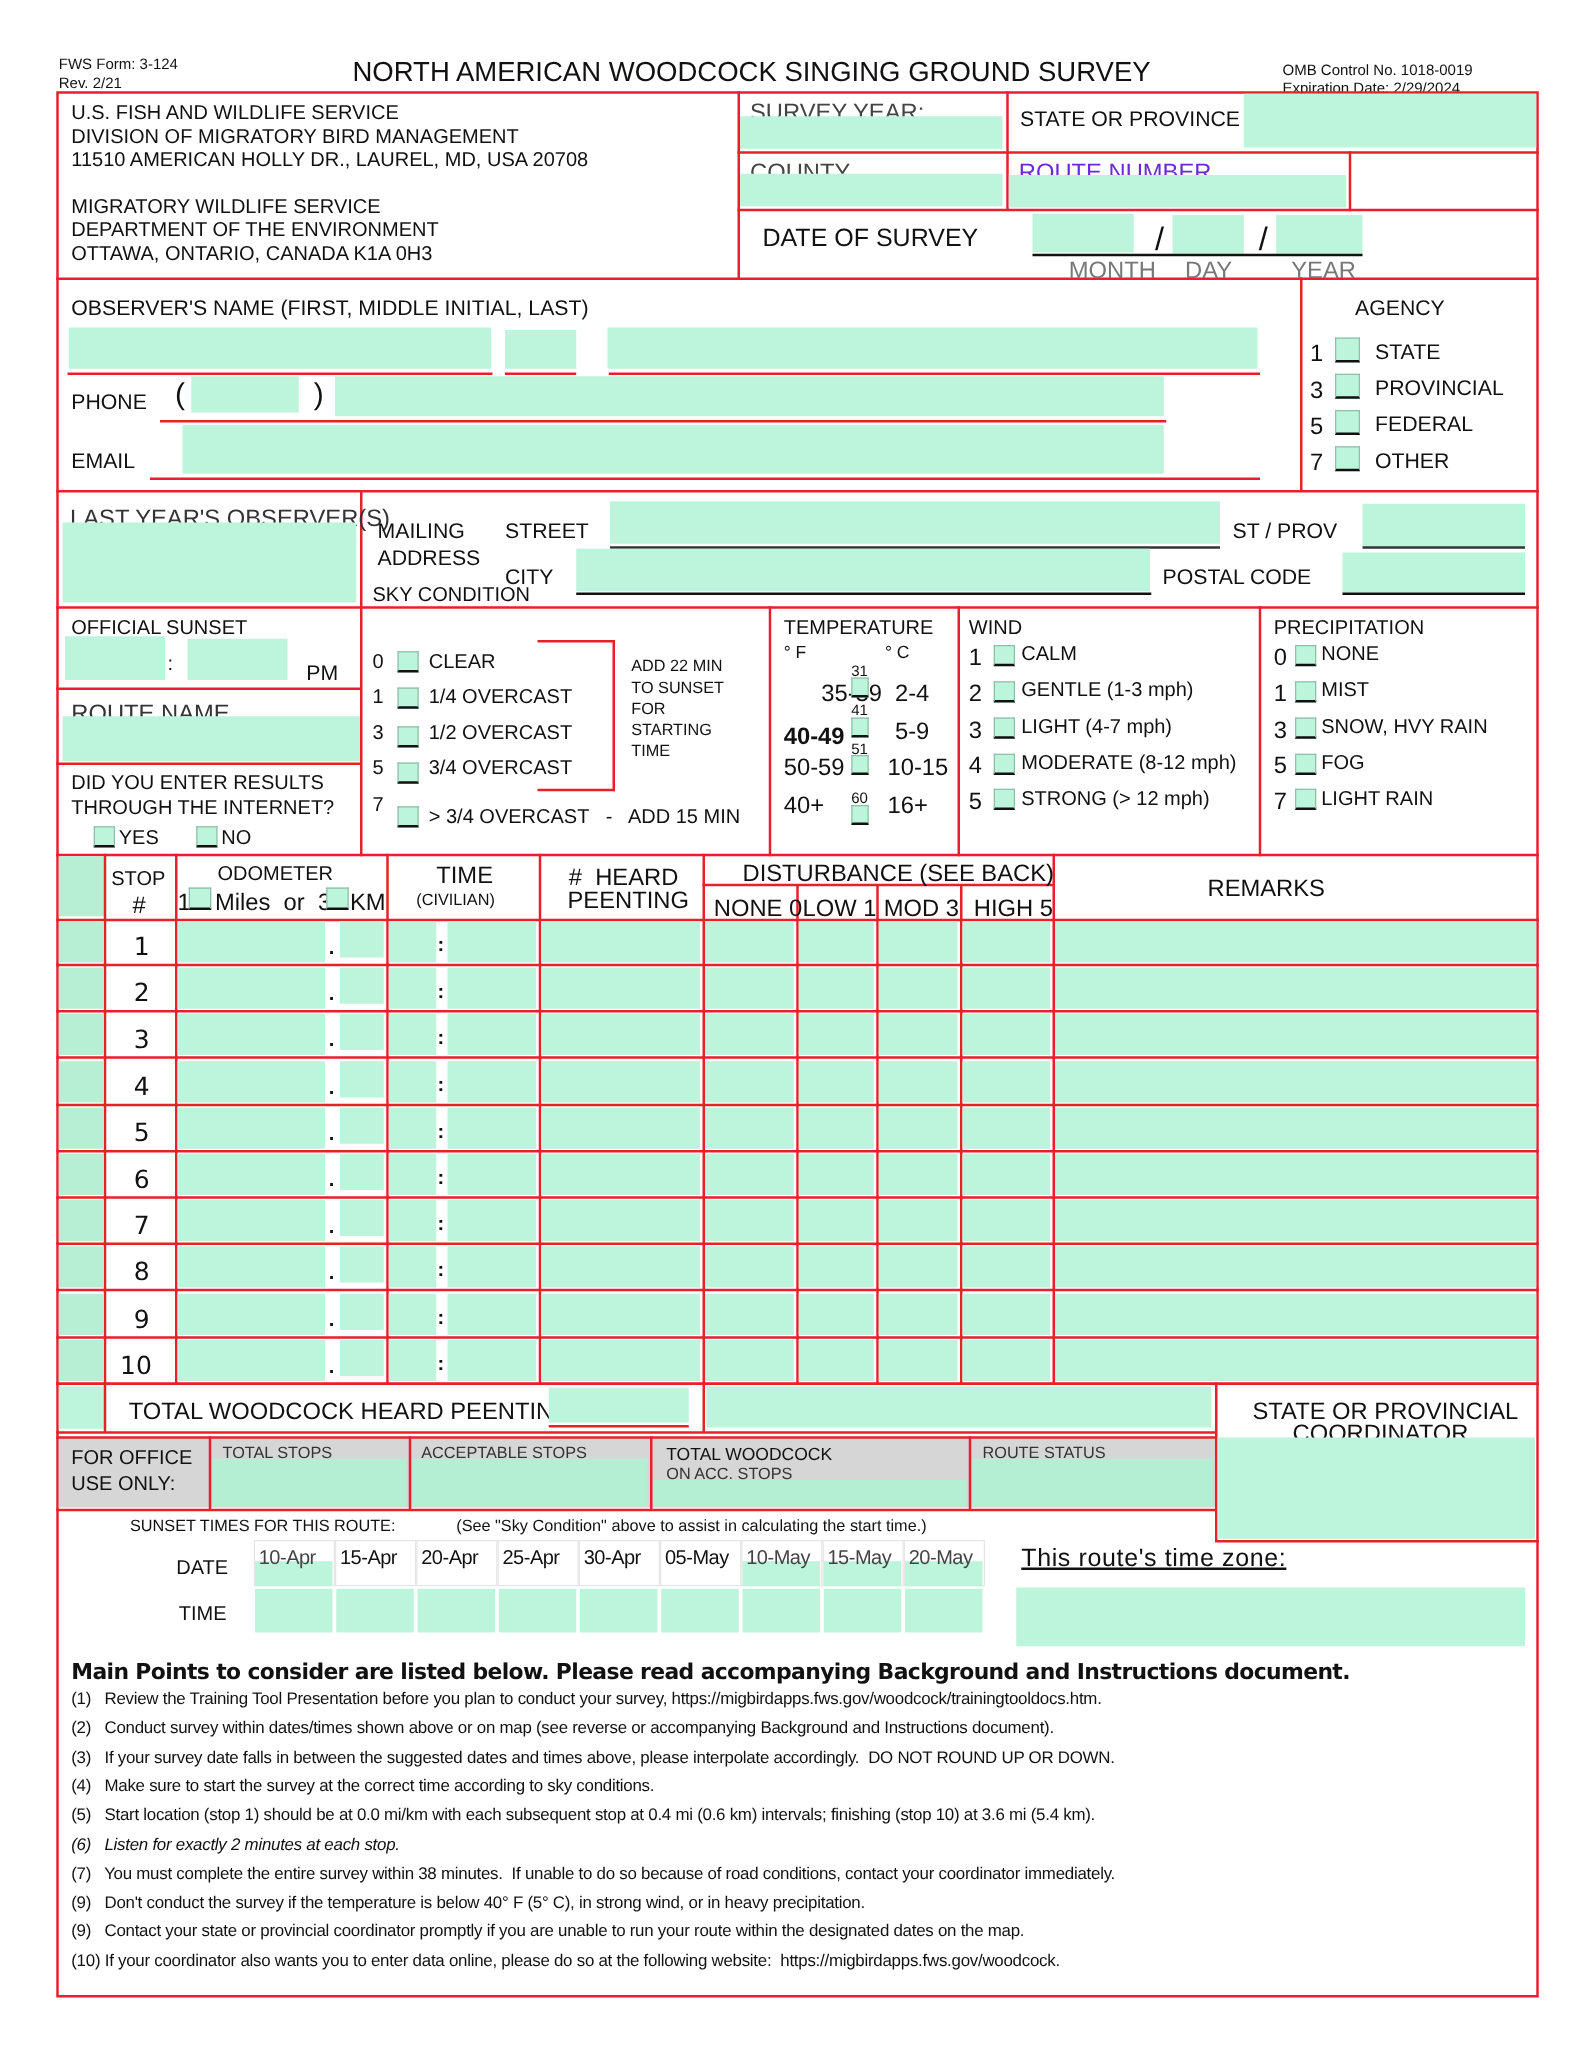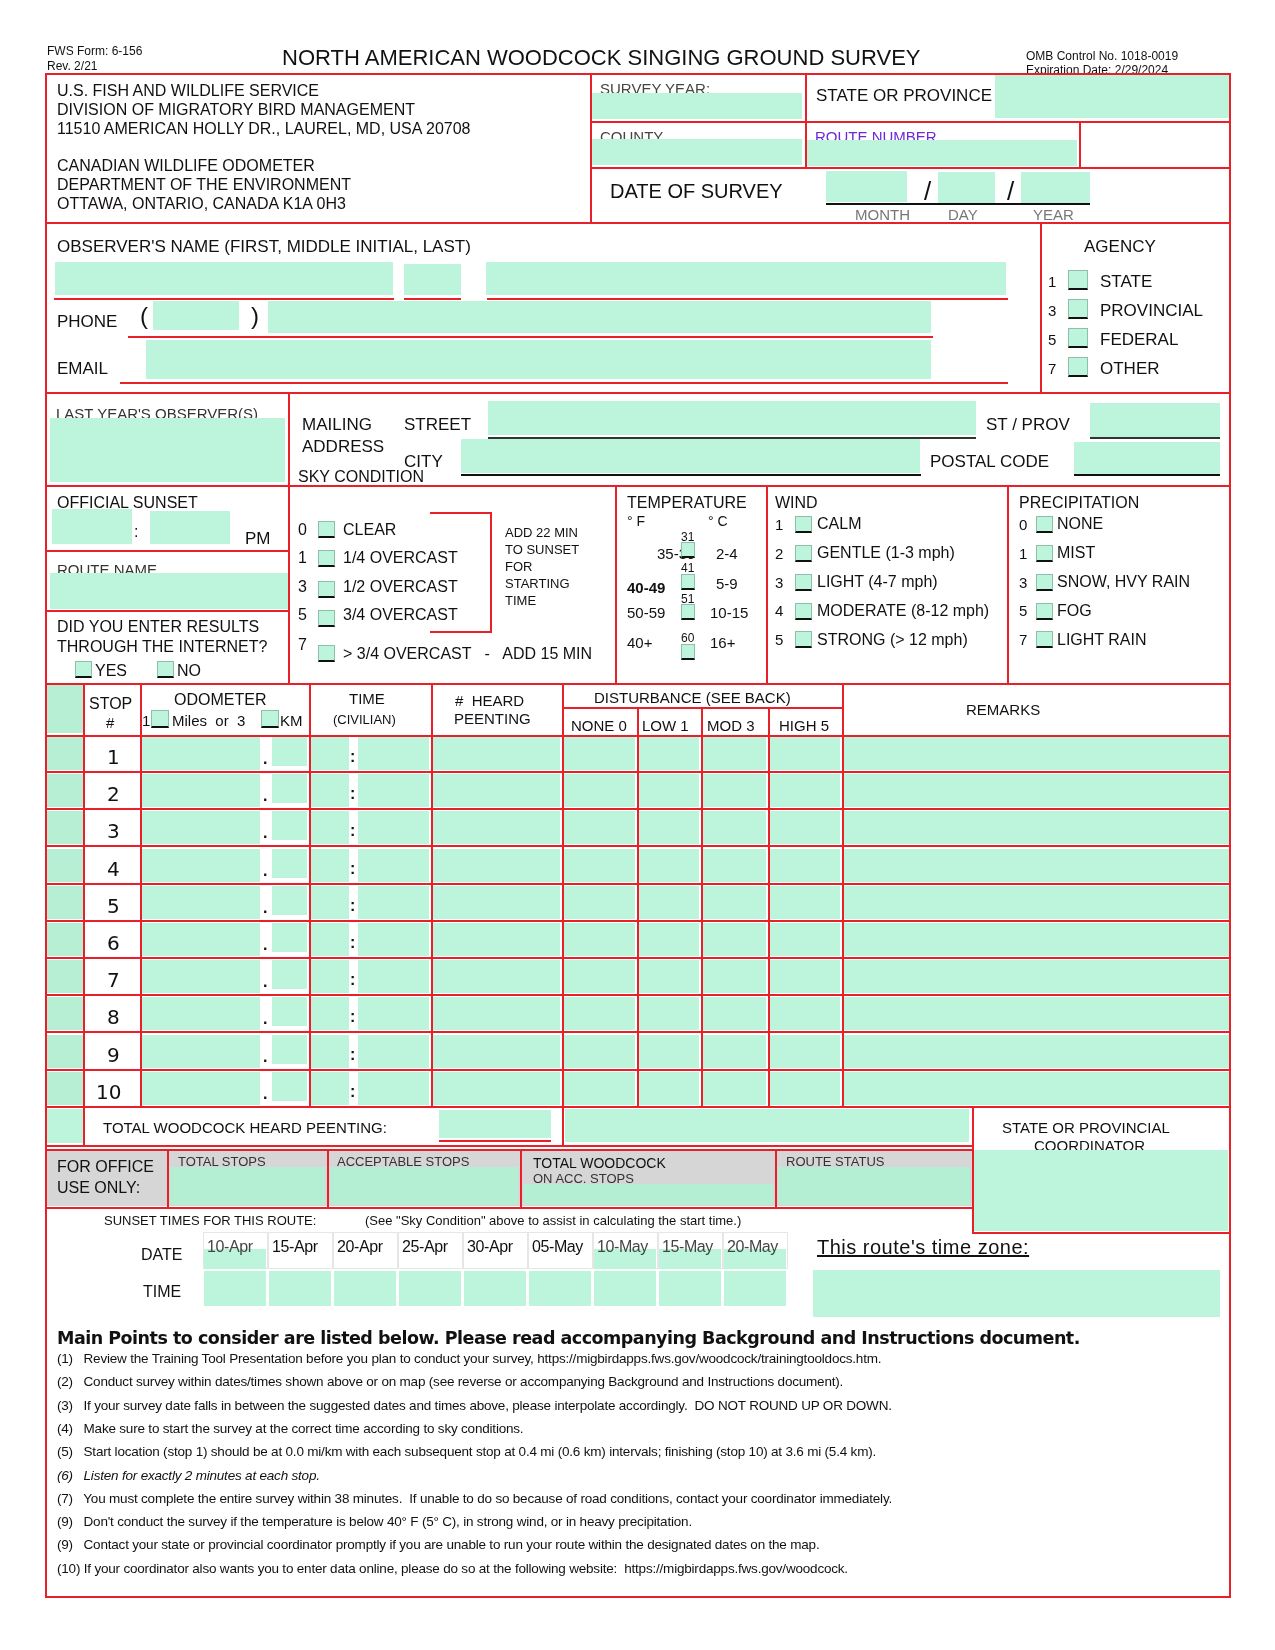--- a/index.html
+++ b/index.html
@@ -4,46 +4,46 @@
 <style>
 *{box-sizing:border-box;margin:0;padding:0;}
 body{width:1275px;height:1650px;background:#fff;position:relative;font-family:"Liberation Sans",sans-serif;color:#111;overflow:hidden;}
 .abs{position:absolute;}
 .hl{position:absolute;height:2px;background:#e8202a;}
 .vl{position:absolute;width:2px;background:#e8202a;}
 .fld{position:absolute;background:#bdf5dc;}
 .lbl{position:absolute;white-space:nowrap;}
 .f17{font-size:17px;}
 .f16{font-size:16px;}
-.f15{font-size:15px;}
+.f15{font-size:19px;}
 .f14{font-size:14px;}
 .f13{font-size:13px;}
 .f12{font-size:12px;}
 .cb{position:absolute;width:17px;height:17px;background:#bdf5dc;border:1px solid #8fbfa8;border-bottom:2px solid #111;}
 .gray{color:#777;}
 .inst{position:absolute;left:57px;font-size:13.5px;letter-spacing:-0.2px;white-space:nowrap;}
 </style>
 </head>
 <body>
 
-<div class="lbl f12" style="left:47px;top:44px;">FWS Form:  6-156</div>
+<div class="lbl f12" style="left:47px;top:44px;">FWS Form:  3-124</div>
 <div class="lbl f12" style="left:47px;top:59px;">Rev.  2/21</div>
 <div class="lbl" style="left:282px;top:45px;font-size:22px;">NORTH AMERICAN WOODCOCK SINGING GROUND SURVEY</div>
 <div class="lbl f12" style="left:1026px;top:49px;">OMB Control No. 1018-0019</div>
 <div class="lbl f12" style="left:1026px;top:63px;">Expiration Date: 2/29/2024</div>
 
 <div class="abs" style="left:45px;top:73px;width:1186px;height:1525px;border:2px solid #e8202a;"></div>
 
 <div>
   <div class="lbl f16" style="left:57px;top:82px;">U.S. FISH AND WILDLIFE SERVICE</div>
   <div class="lbl f16" style="left:57px;top:101px;">DIVISION OF MIGRATORY BIRD MANAGEMENT</div>
   <div class="lbl f16" style="left:57px;top:120px;">11510 AMERICAN HOLLY DR.,  LAUREL, MD, USA  20708</div>
 </div>
 <div>
-  <div class="lbl f16" style="left:57px;top:157px;">CANADIAN WILDLIFE ODOMETER</div>
+  <div class="lbl f16" style="left:57px;top:157px;">MIGRATORY WILDLIFE SERVICE</div>
   <div class="lbl f16" style="left:57px;top:176px;">DEPARTMENT OF THE ENVIRONMENT</div>
   <div class="lbl f16" style="left:57px;top:195px;">OTTAWA, ONTARIO, CANADA K1A 0H3</div>
 </div>
 
 <div class="vl" style="left:590px;top:73px;height:151px;"></div>
 <div class="vl" style="left:805px;top:73px;height:95px;"></div>
 <div class="hl" style="left:590px;top:121px;width:641px;"></div>
 <div class="vl" style="left:1079px;top:121px;height:48px;"></div>
 <div class="hl" style="left:590px;top:167px;width:641px;"></div>
 <div class="hl" style="left:45px;top:222px;width:1186px;"></div>

